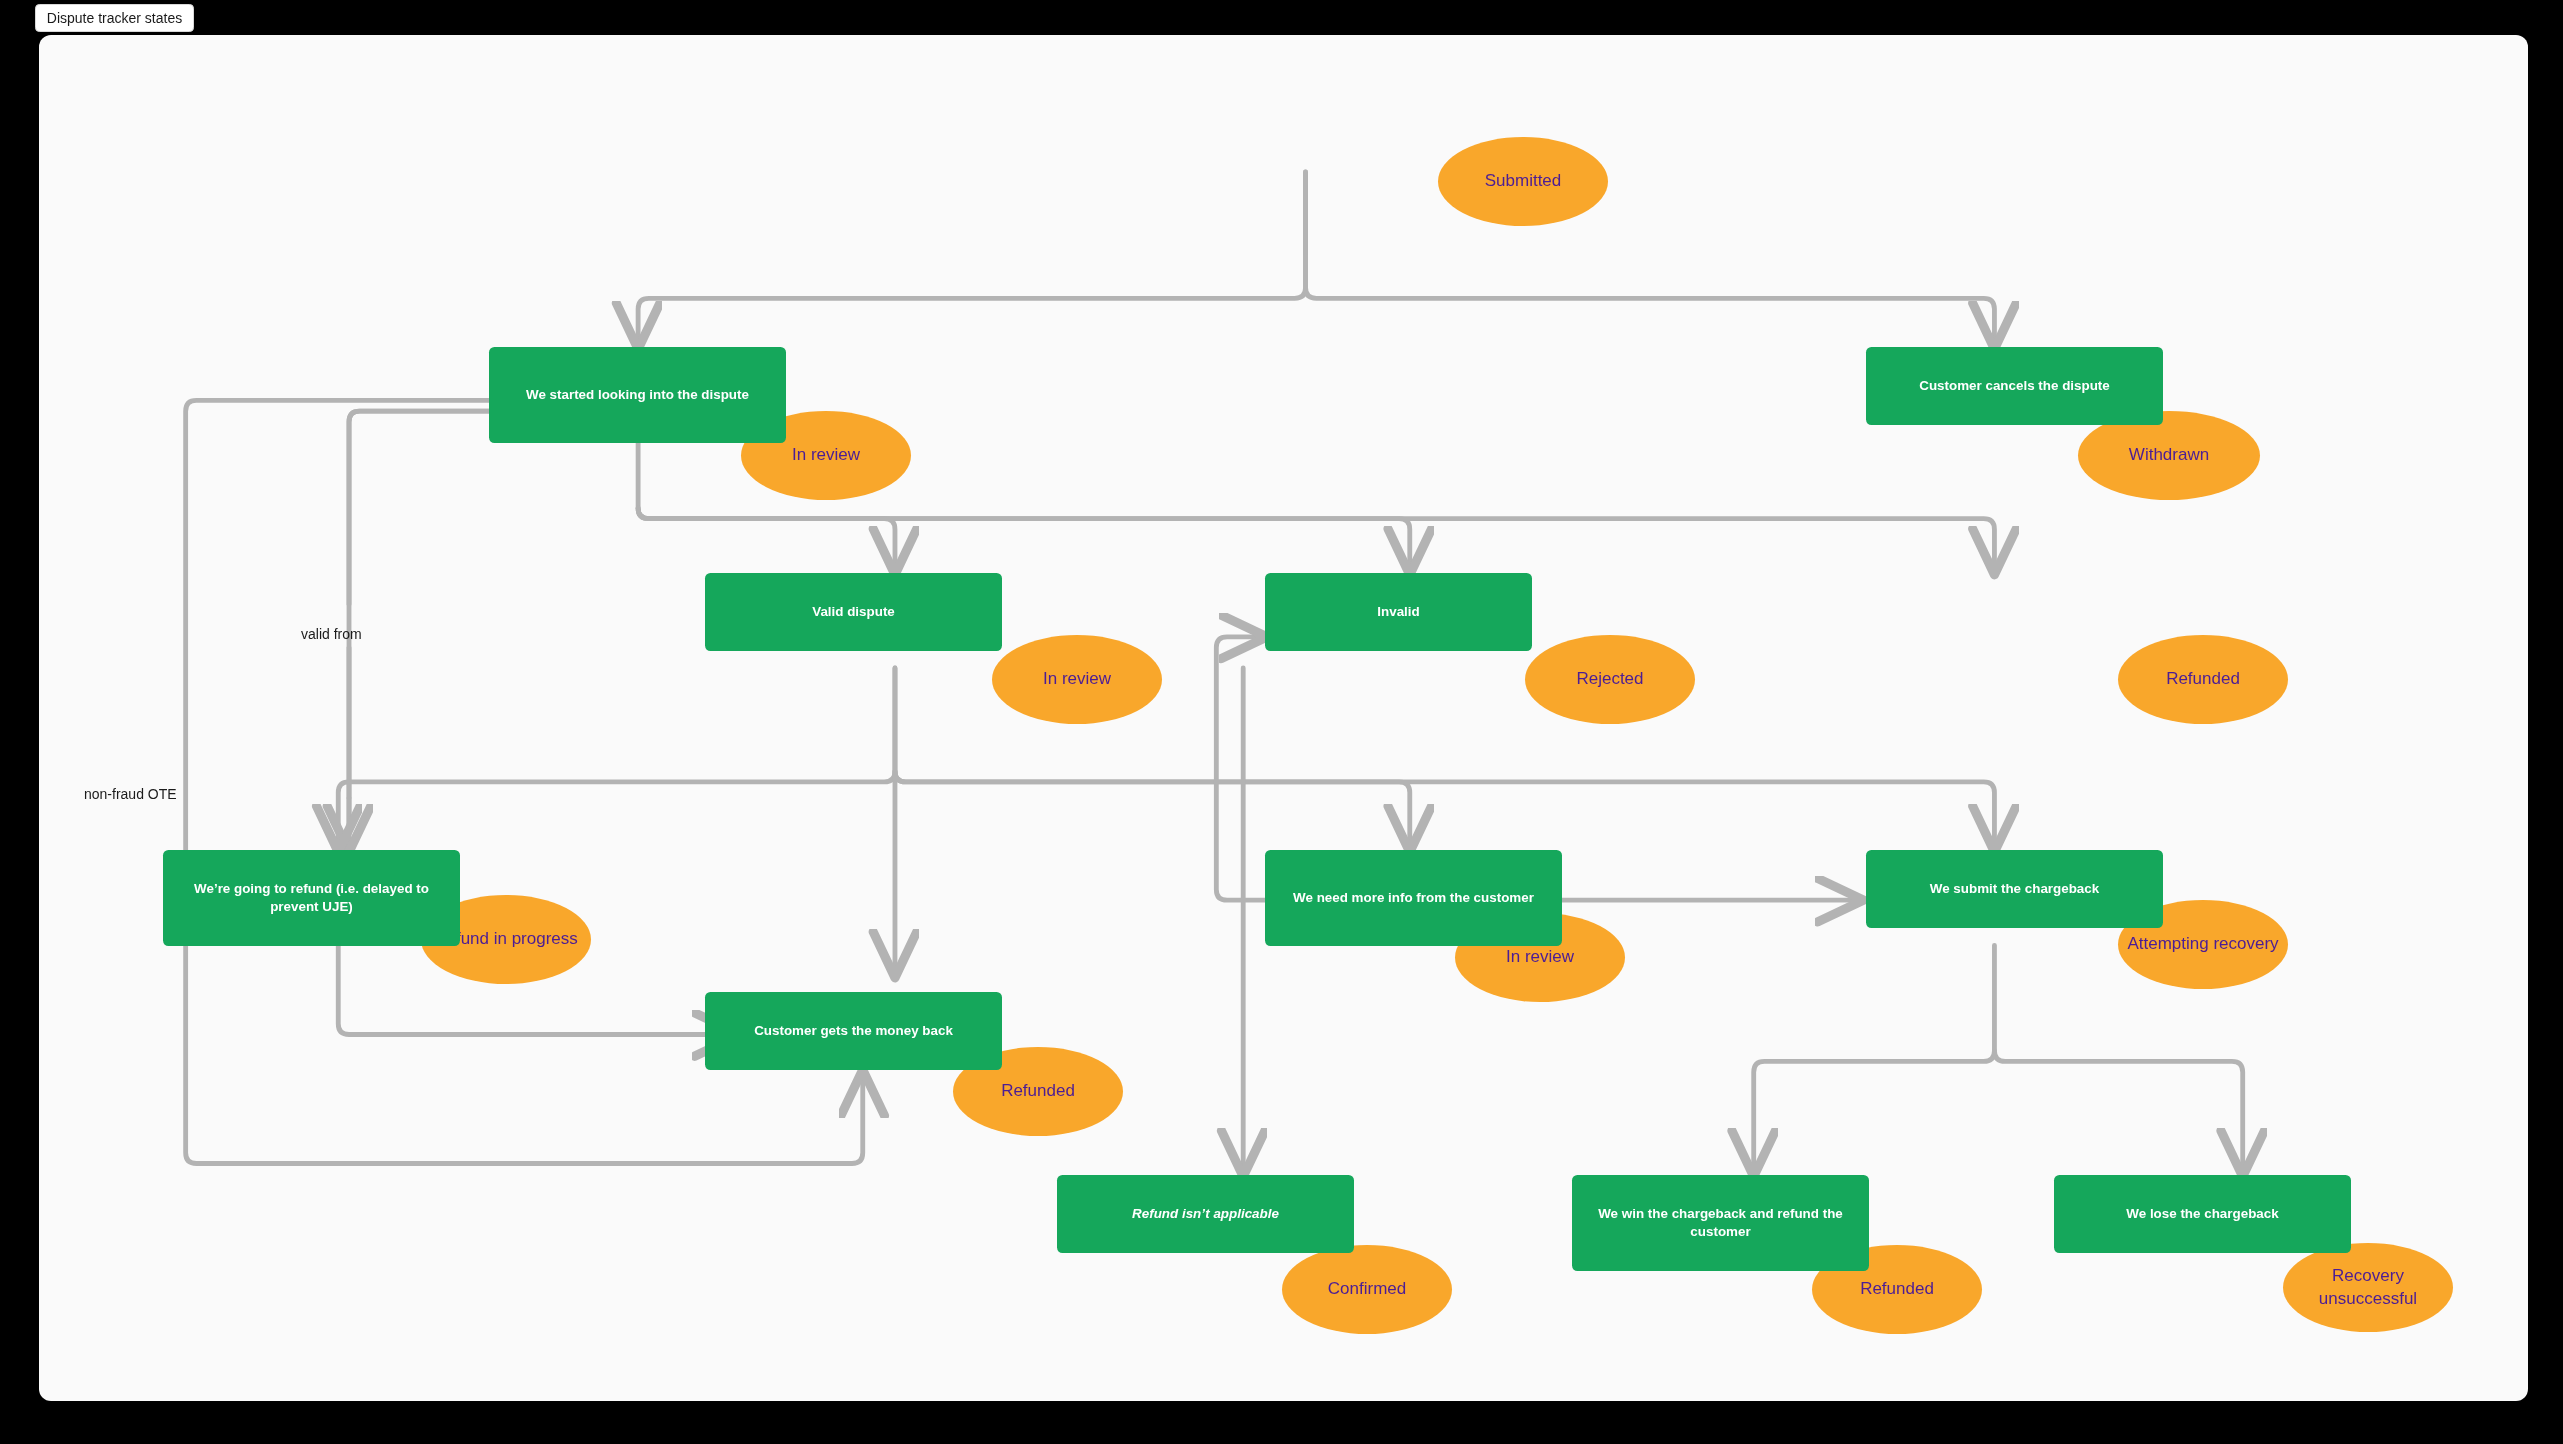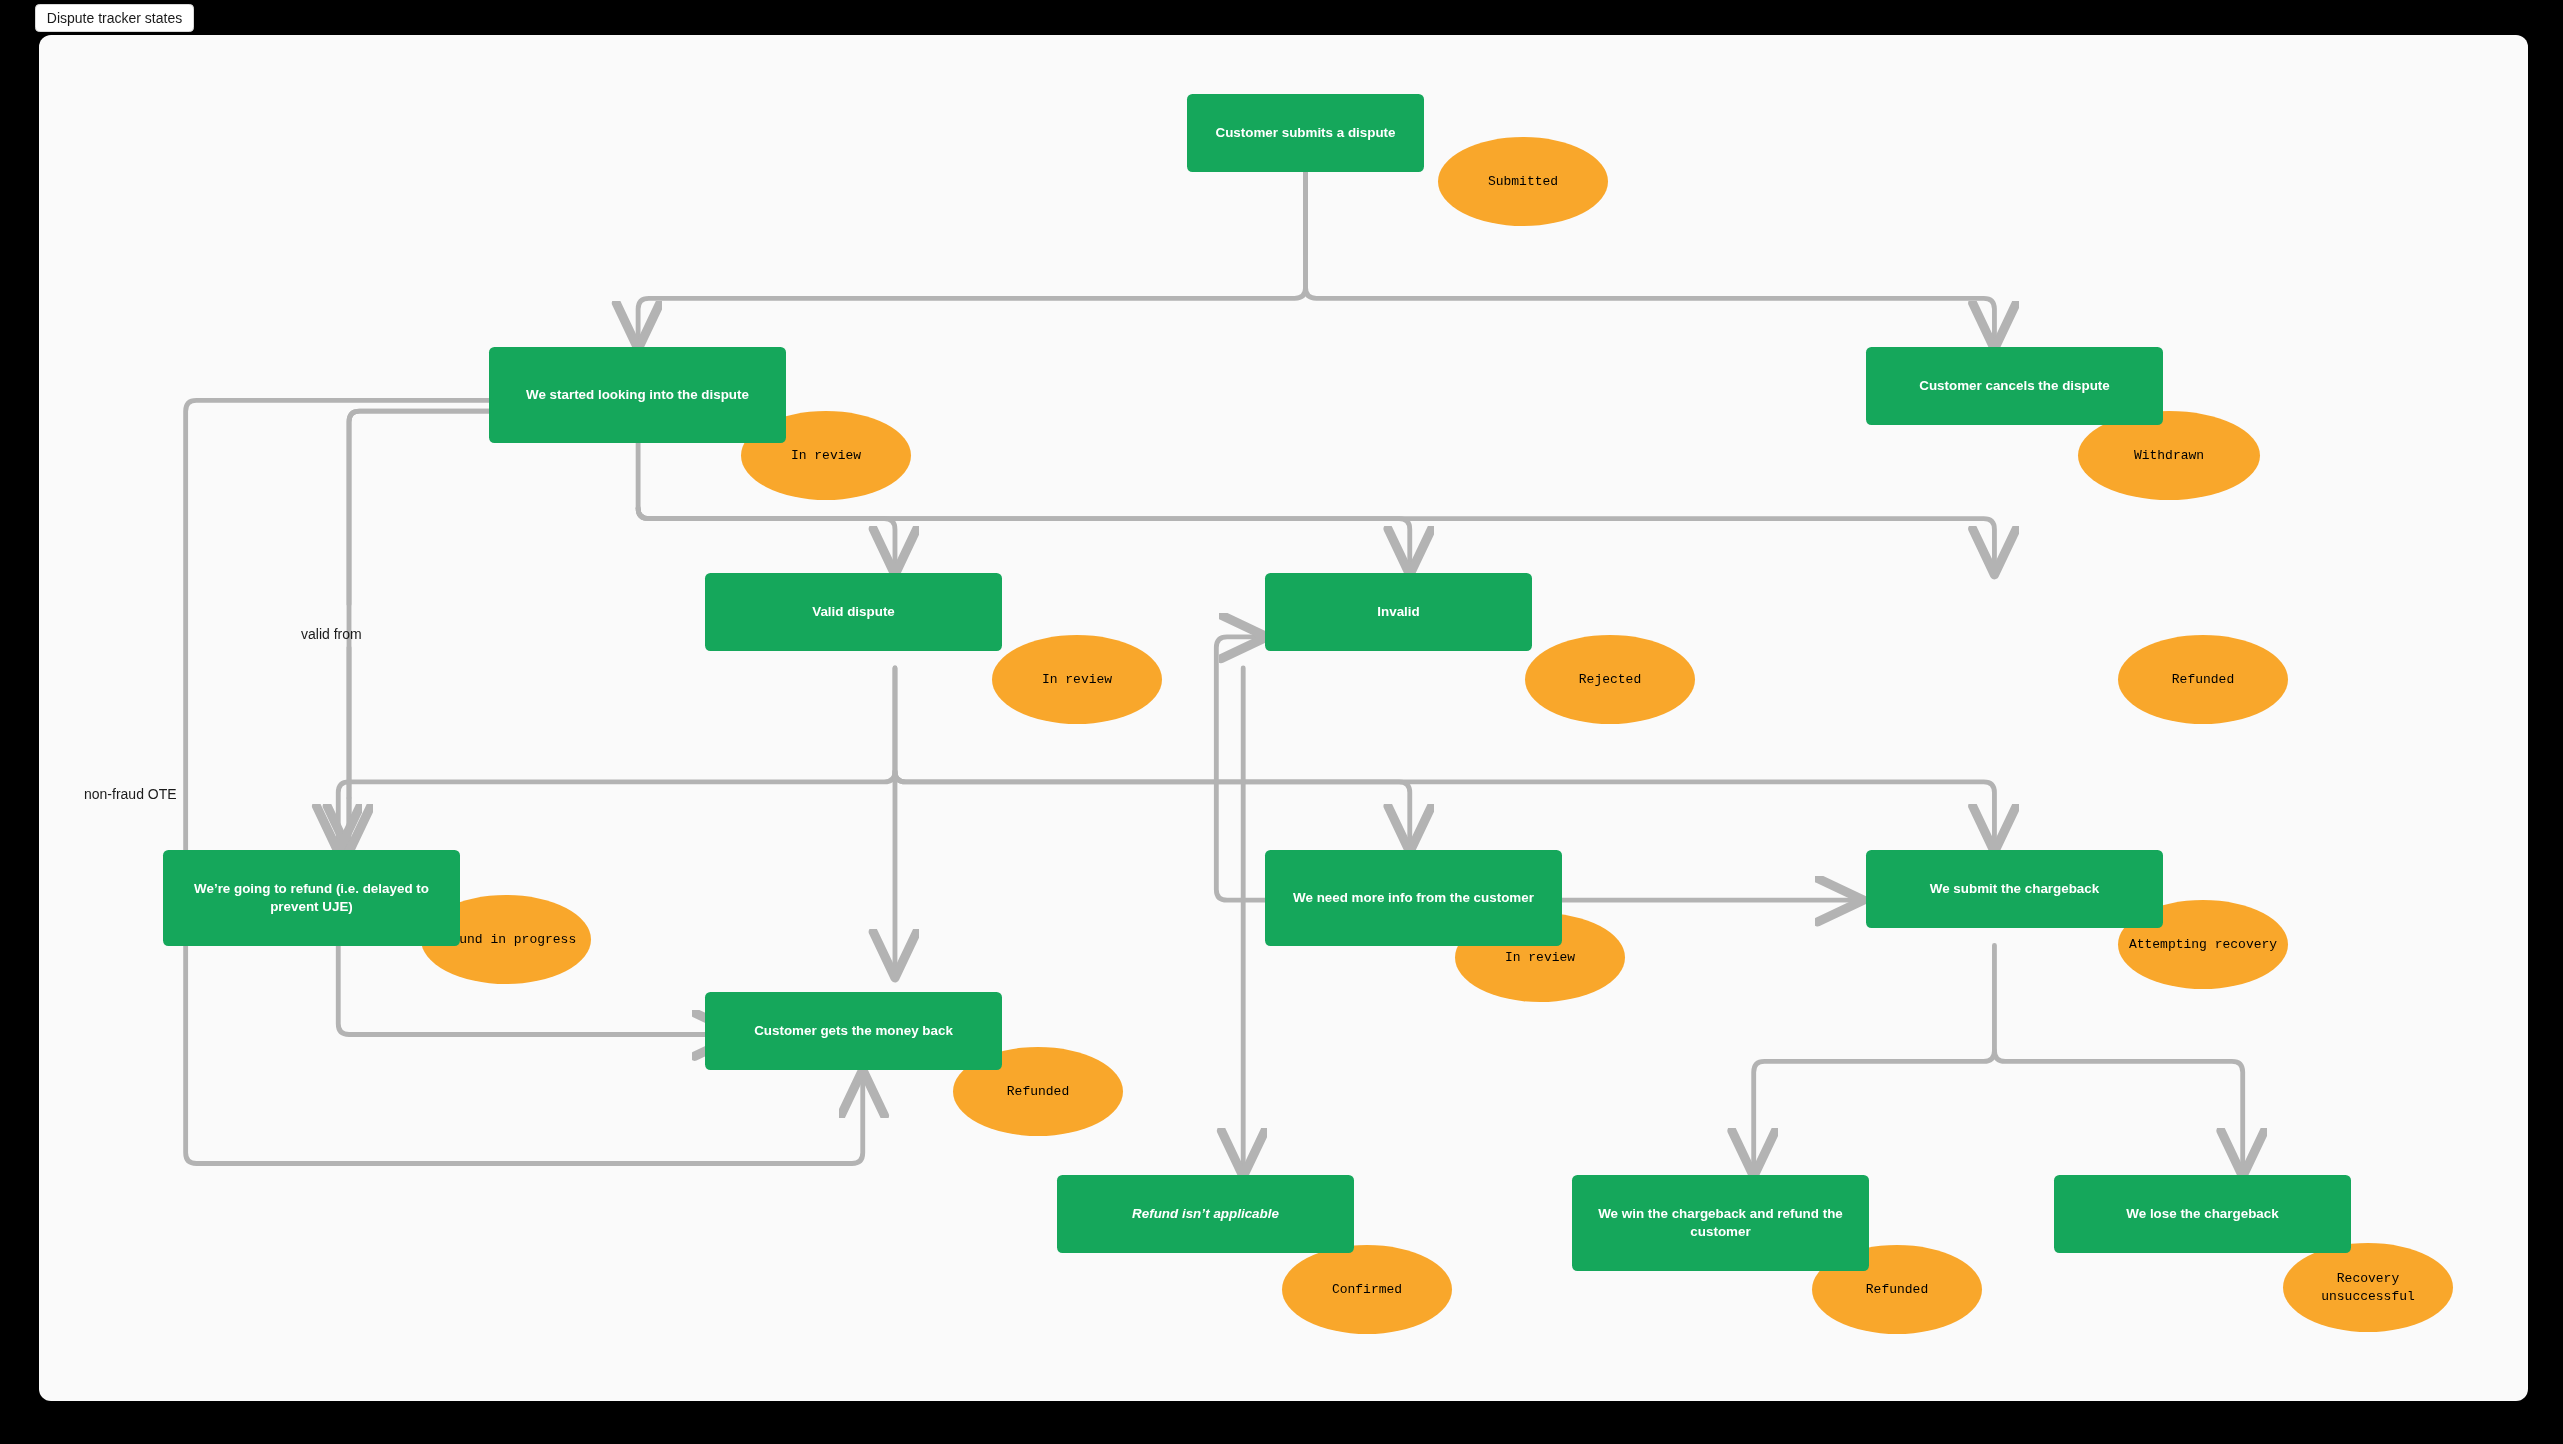--- a/index.html
+++ b/index.html
@@ -13,22 +13,22 @@
   .canvas{position:absolute;left:39px;top:35px;width:2489px;height:1366px;background:#fafafa;
           border-radius:12px;overflow:hidden;}
 
   svg.edges{position:absolute;left:0;top:0;width:2489px;height:1366px;pointer-events:none;}
 
   .node{position:absolute;background:#15A75B;border-radius:5.4px;display:flex;align-items:center;
         justify-content:center;text-align:center;color:#fff;font-weight:bold;font-size:13.4px;
         line-height:1.32;padding:0 8.6px;box-sizing:border-box;z-index:4;}
 
   .badge{position:absolute;background:#F9A72B;border-radius:50%;display:flex;align-items:center;
-         justify-content:center;text-align:center;color:#000000;font-size:13px;line-height:1.35;
-         z-index:3;padding:0 5.4px;box-sizing:border-box;font-family:Liberation Mono, monospace;}
+         justify-content:center;text-align:center;color:#4c1d95;font-size:17px;line-height:1.35;
+         z-index:3;padding:0 5.4px;box-sizing:border-box;}
 
   .elabel{position:absolute;color:#1b1b1b;font-size:14px;white-space:nowrap;z-index:5;}
 </style>
 </head>
 <body>
 
 <div id="app">
 
   <div class="tab">Dispute tracker states</div>
 
@@ -124,23 +124,20 @@
 
         <path d="M3638,1694 L3638,1890 Q3638,1910 3618,1910 L3210,1910 Q3190,1910 3190,1930 L3190,2120" marker-end="url(#ah)"></path>
         <path d="M3638,1890 Q3638,1910 3658,1910 L4080,1910 Q4100,1910 4100,1930 L4100,2120" marker-end="url(#ah)"></path>
 
         <path d="M3638,1178 L3638,1280 Q3638,1300 3618,1300 L576,1300 Q556,1300 556,1320 L556,1320" opacity="0"></path>
         <path d="M3638,1178 L3638,1260 Q3638,1280 3618,1280 L2190,1280" opacity="0"></path>
 
       </g>
     </svg>
 
-    <div class="node" style="left:1148px;top:59px;width:237px;height:78px;">
-      <span>Customer submits a dispute</span>
-    </div>
     <div class="badge" style="left:1399px;top:102px;width:170px;height:89px;">
       <span>Submitted</span>
     </div>
 
     <div class="node" style="left:450px;top:312px;width:297px;height:96px;">
       <span>We started looking into the dispute</span>
     </div>
     <div class="badge" style="left:702px;top:376px;width:170px;height:89px;">
       <span>In review</span>
     </div>

